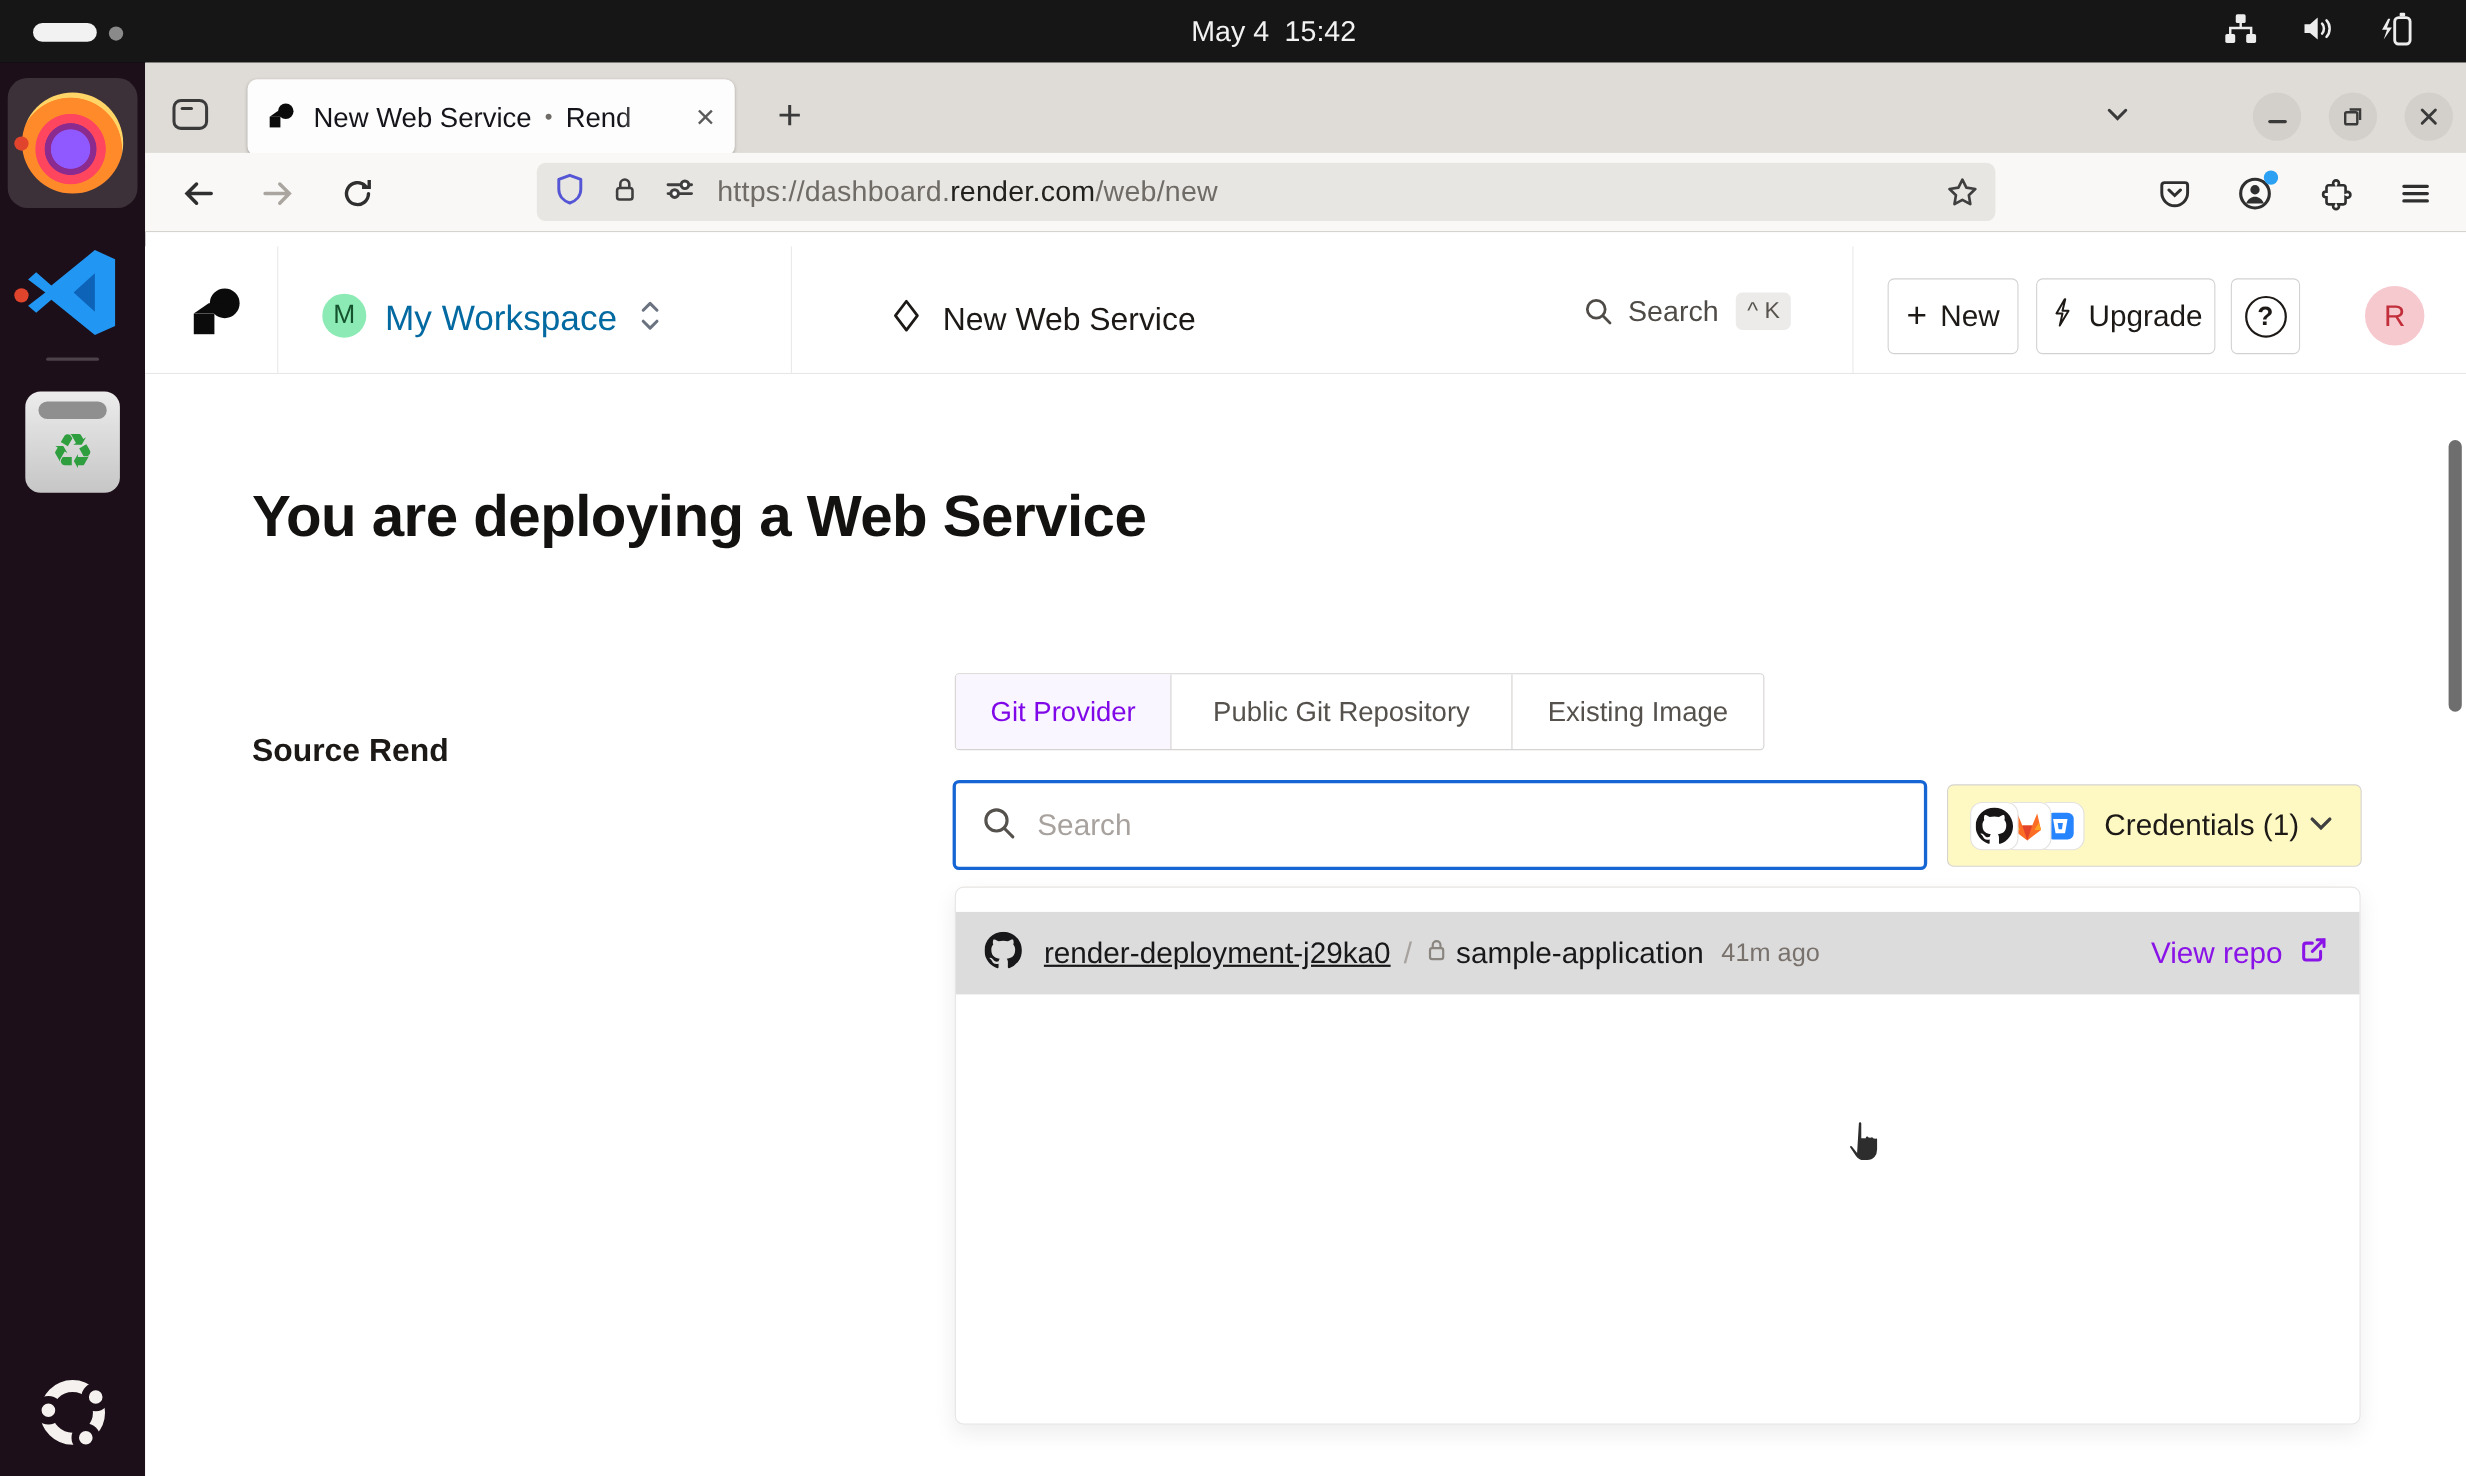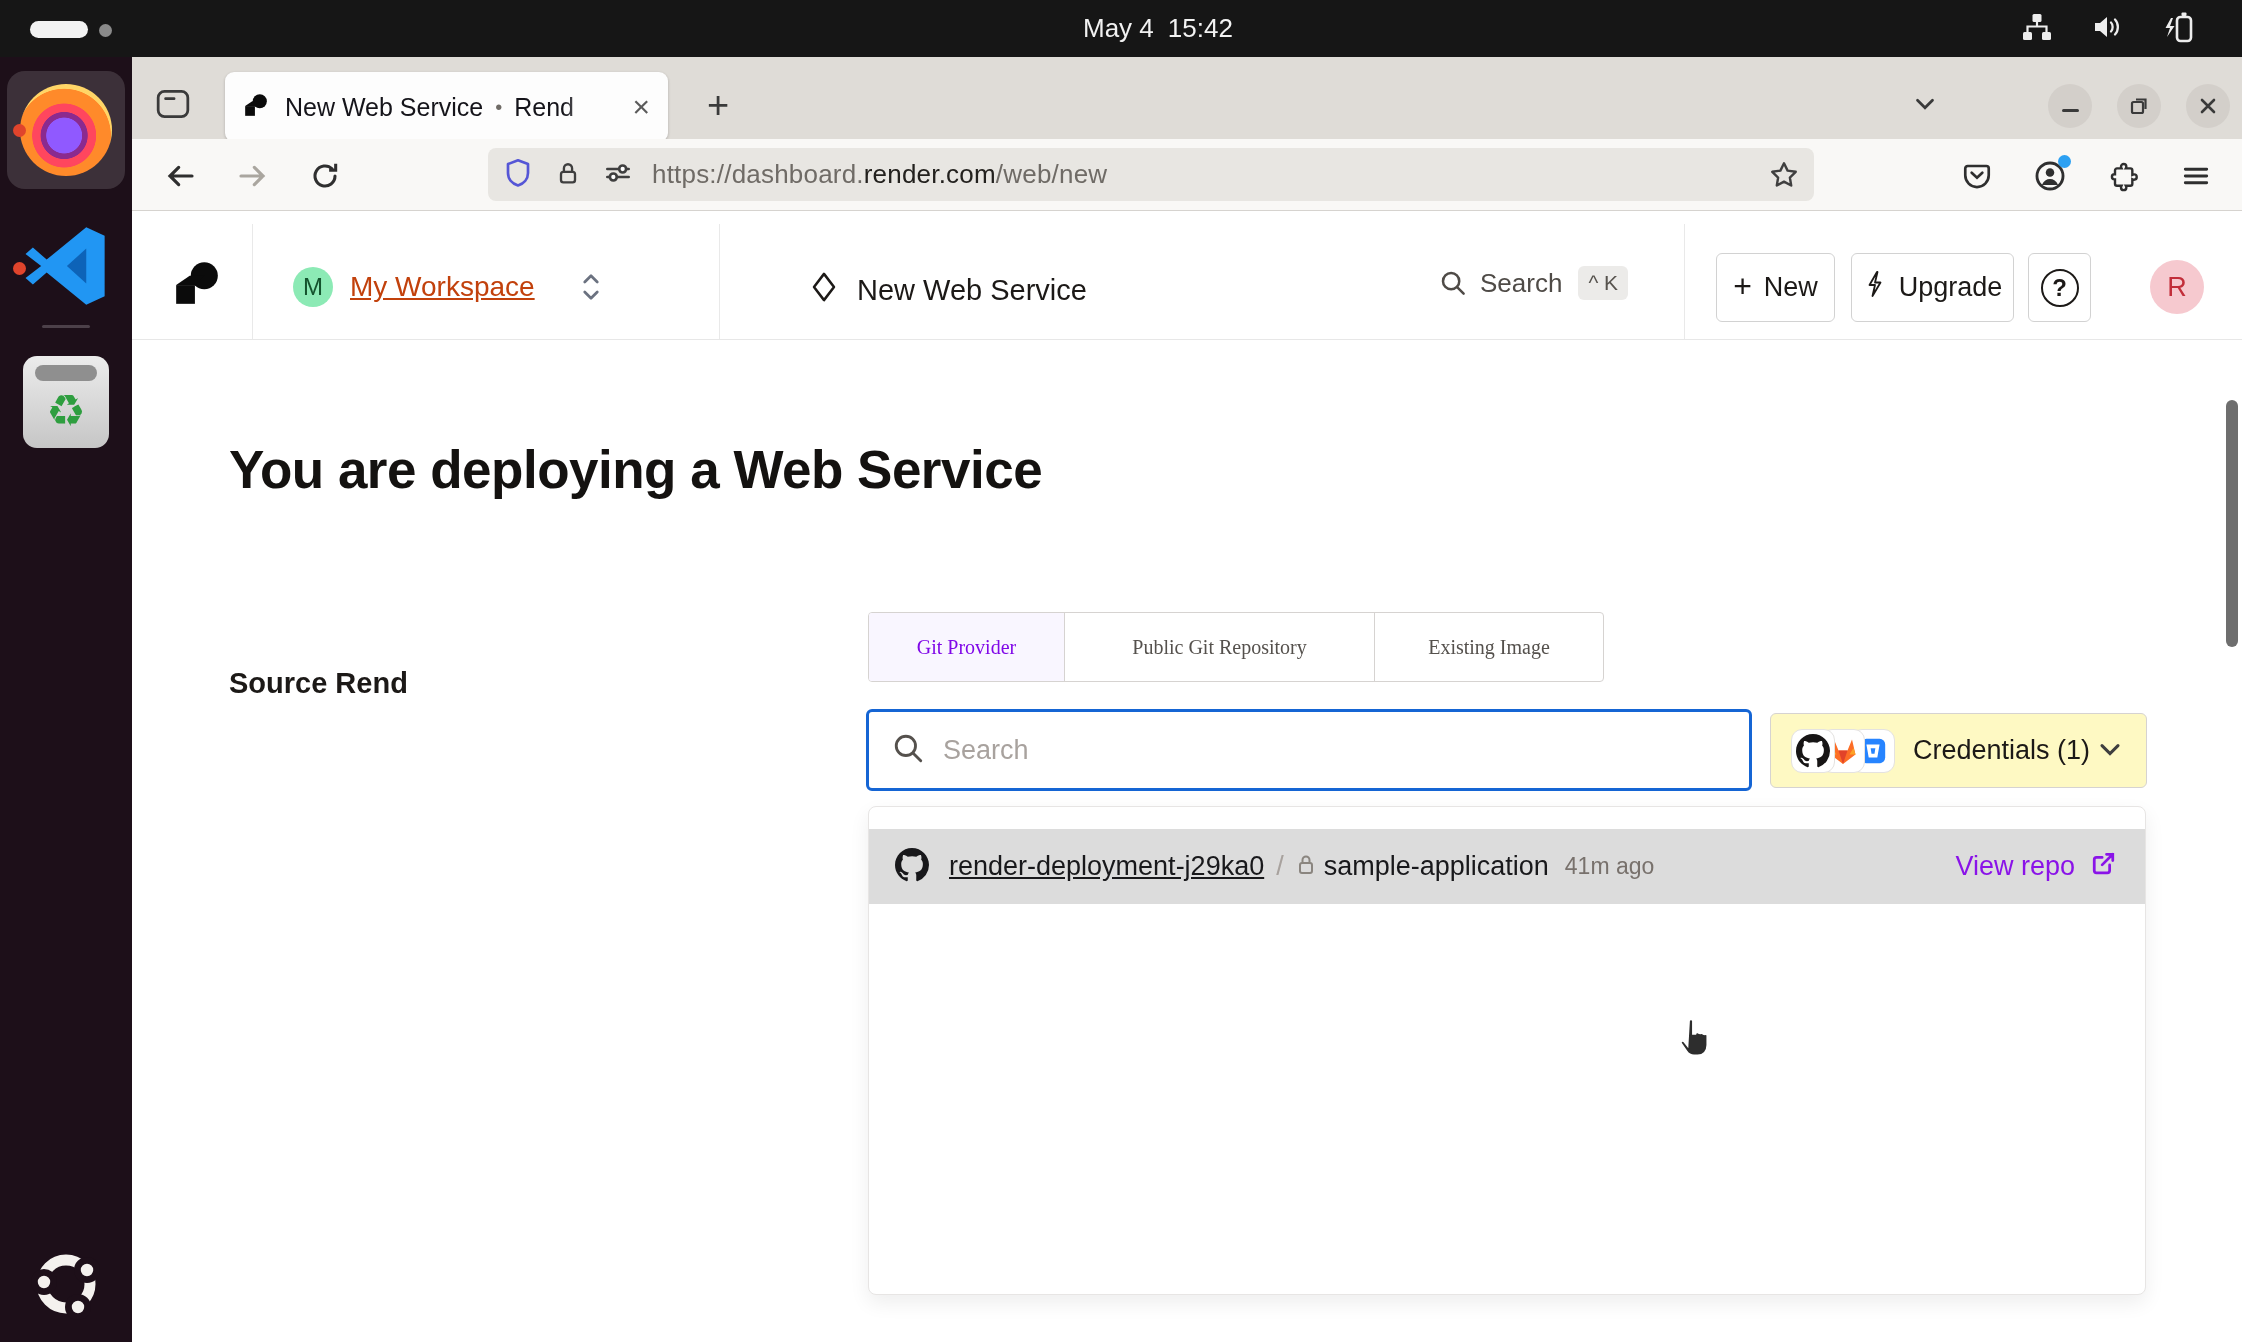--- a/index.html
+++ b/index.html
@@ -54,34 +54,34 @@
   .url-text { font-size:26px; margin-left:18px; letter-spacing:.2px; }
   .url-gray { color:#6f6b66; } .url-dark { color:#23211e; }
   .urlbar-star { margin-left:auto; display:flex; align-items:center; }
 
   
   .app { position:absolute; left:0; top:167px; width:100%; height:1118px; background:#fff; }
   .apphdr { position:absolute; left:0; top:0; width:100%; height:116px; background:#fff; border-bottom:1px solid #e7e7e7; }
   .vdiv { position:absolute; top:0; width:1px; height:115px; background:#e9e9e9; }
   .ws-avatar { position:absolute; left:161px; top:43px; width:40px; height:40px; border-radius:50%; background:#8ceab5;
                color:#14532d; font-size:24px; display:flex; align-items:center; justify-content:center; }
-  .ws-name { position:absolute; left:218px; top:47px; font-size:28px; color:#c2410c;text-decoration:underline; }
+  .ws-name { position:absolute; left:218px; top:47px; font-size:32px; color:#0369a1; }
   .hdr-title { position:absolute; left:677px; top:46px; font-size:29px; color:#1c1917; font-weight:500; display:flex; align-items:center; gap:18px; }
   .hdr-search { position:absolute; left:1306px; top:42px; display:flex; align-items:center; gap:12px; font-size:26px; color:#4f4b47; }
   .kbd { background:#ecebe9; border-radius:6px; padding:5px 10px; font-size:21px; color:#57534e; margin-left:4px; }
   .hbtn { position:absolute; top:29px; height:69px; border:1px solid #d2d2d2; border-radius:6px; background:#fff;
           display:flex; align-items:center; justify-content:center; gap:12px; font-size:27px; color:#1c1917; }
   .user-avatar { position:absolute; left:2018px; top:36px; width:54px; height:54px; border-radius:50%;
                  background:#f6c9cf; color:#c22e3a; font-size:27px; display:flex; align-items:center; justify-content:center; }
 
   .h1 { position:absolute; left:97px; top:215px; font-size:53px; font-weight:700; color:#141210; letter-spacing:-.5px; }
   .sect-label { position:absolute; left:97px; top:443px; font-size:29px; font-weight:700; color:#1c1917; }
 
   .tabs { position:absolute; left:736px; top:388px; height:70px; display:flex; border:1px solid #d6d3d1; border-radius:4px; overflow:hidden; background:#fff; }
-  .stab { height:100%; display:flex; align-items:center; justify-content:center; font-size:20px; color:#55514d; border-right:1px solid #d6d3d1;font-family:Liberation Serif, serif; }
+  .stab { height:100%; display:flex; align-items:center; justify-content:center; font-size:25px; color:#55514d; border-right:1px solid #d6d3d1; }
   .stab:last-child { border-right:none; }
   .stab.sel { background:#f9f6ff; color:#8008e8; }
 
   .srch { position:absolute; left:734px; top:485px; width:886px; height:82px; border:3px solid #1565d4; border-radius:6px;
           background:#fff; display:flex; align-items:center; padding:0 22px; }
   .srch input { border:none; outline:none; font-size:27px; color:#1c1917; margin-left:18px; width:700px; font-family:"Liberation Sans",sans-serif; }
   .srch input::placeholder { color:#a8a29e; }
 
   .creds { position:absolute; left:1638px; top:489px; width:377px; height:75px; border:1px solid #d6d3d1; border-radius:6px;
            background:#fef9c3; display:flex; align-items:center; padding:0 20px; }

